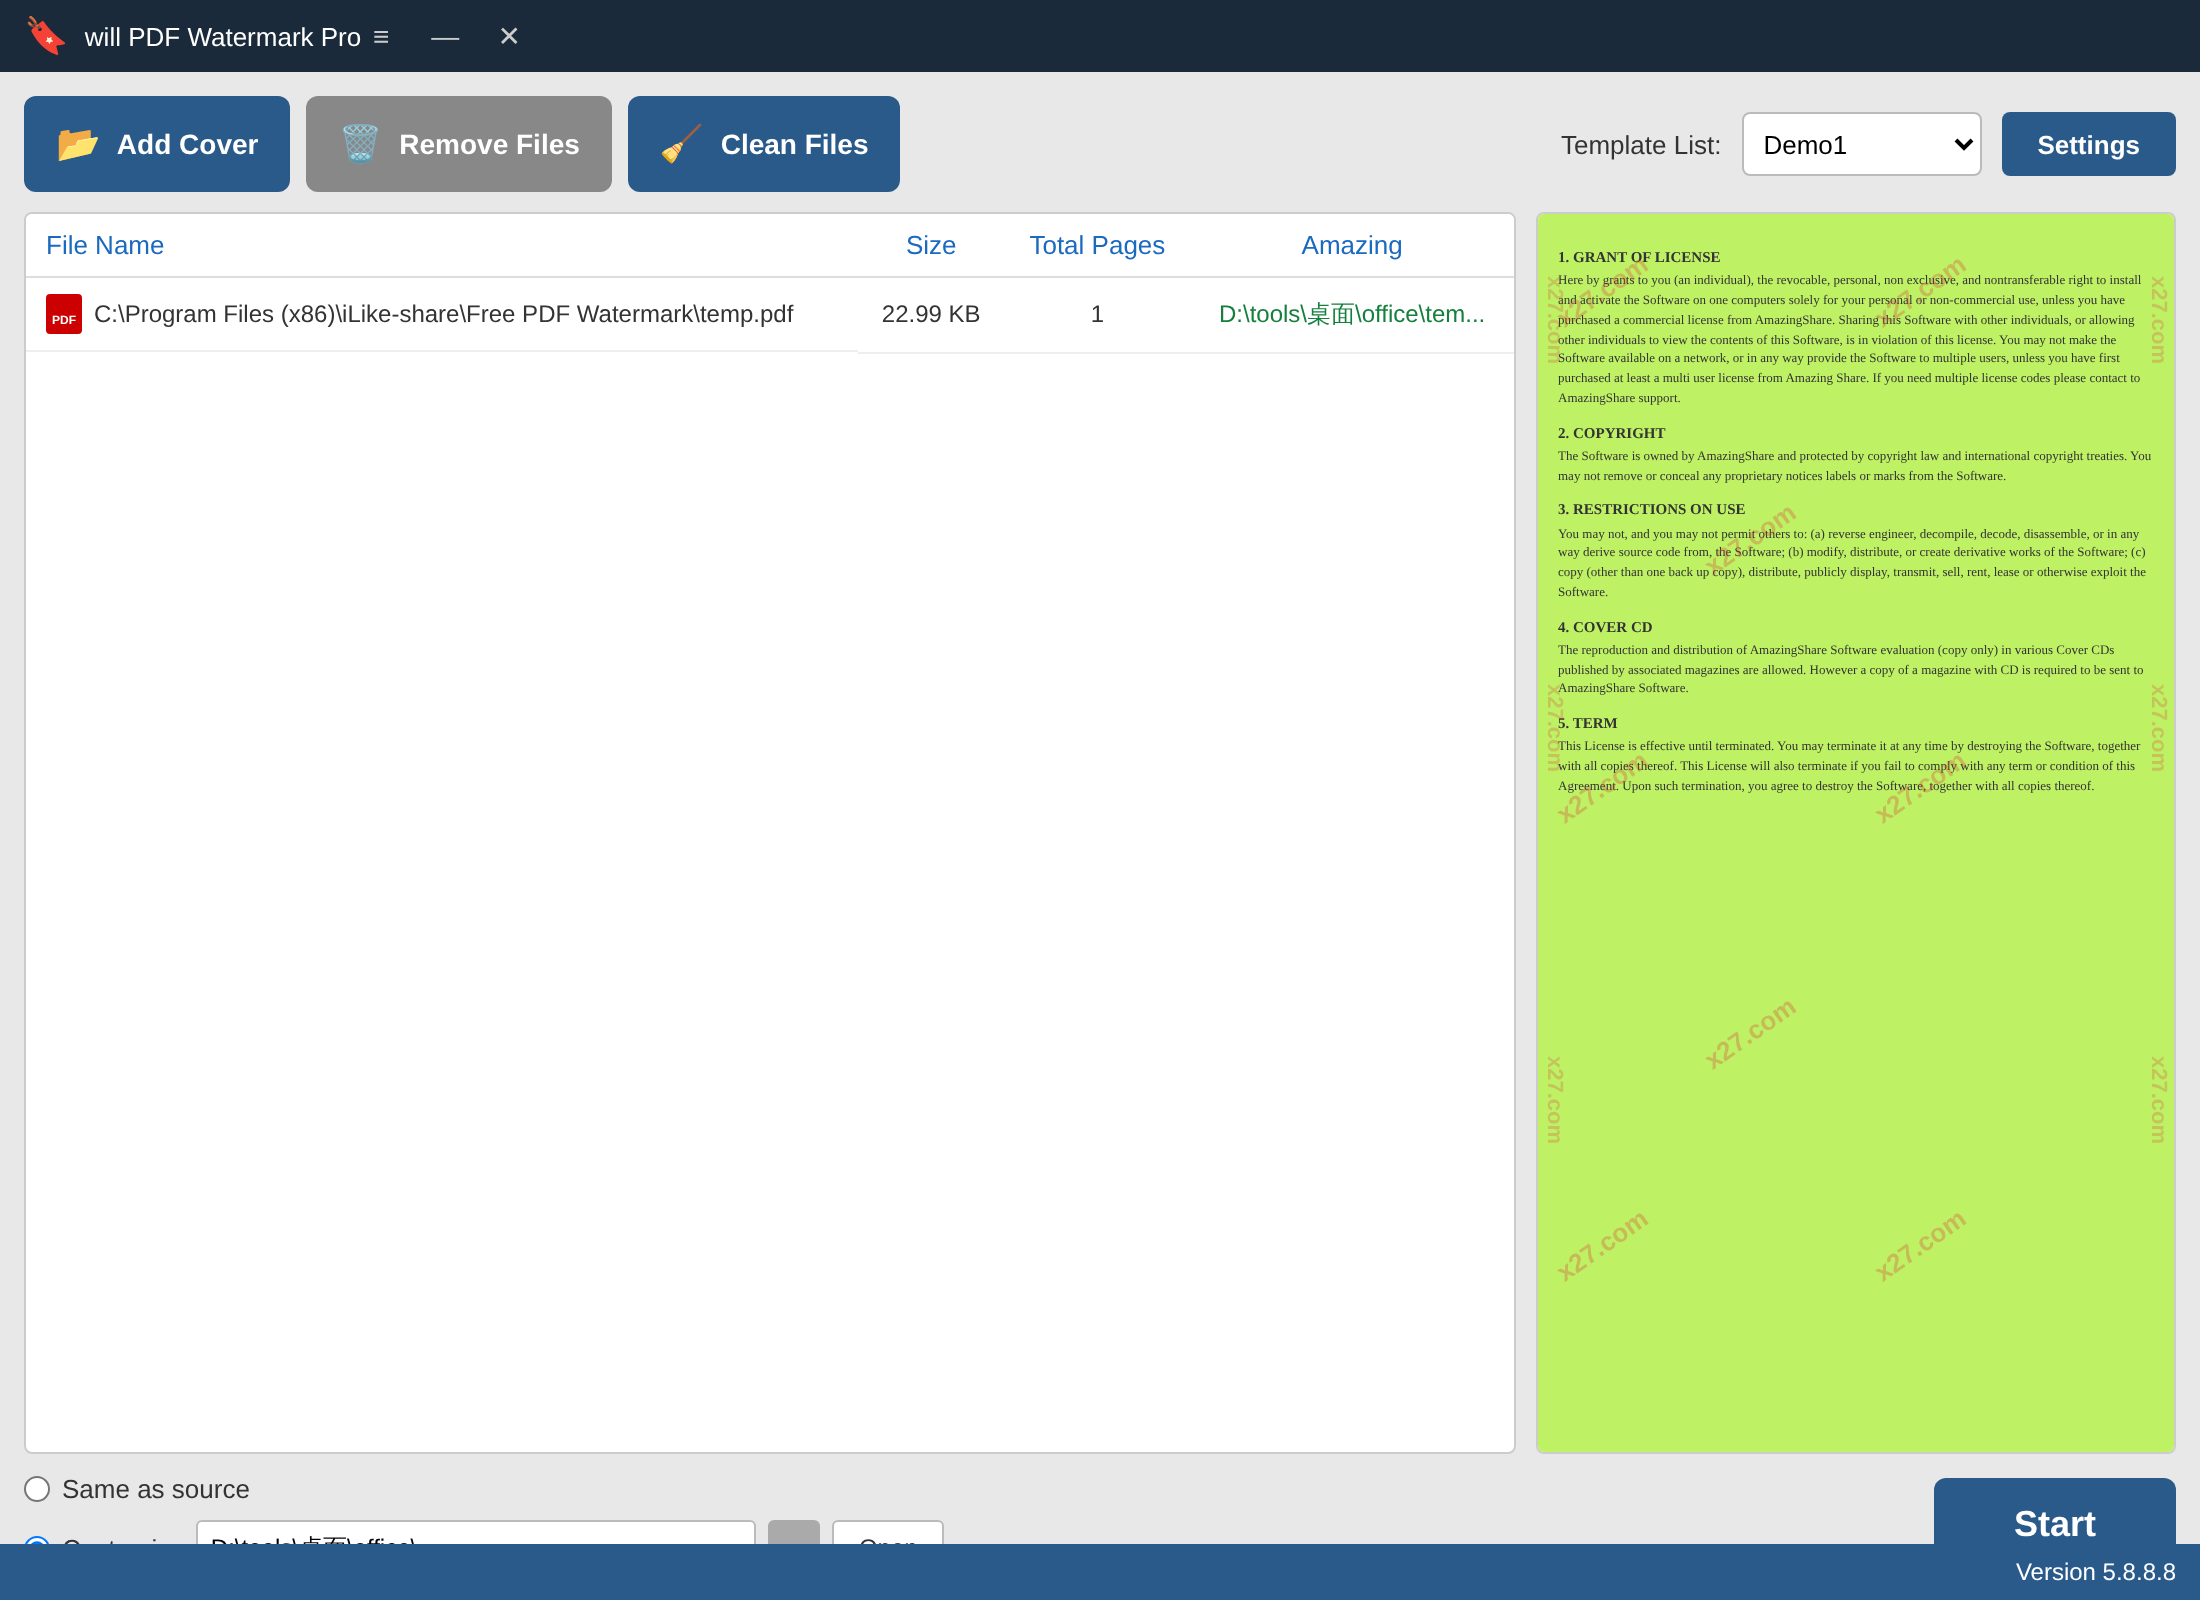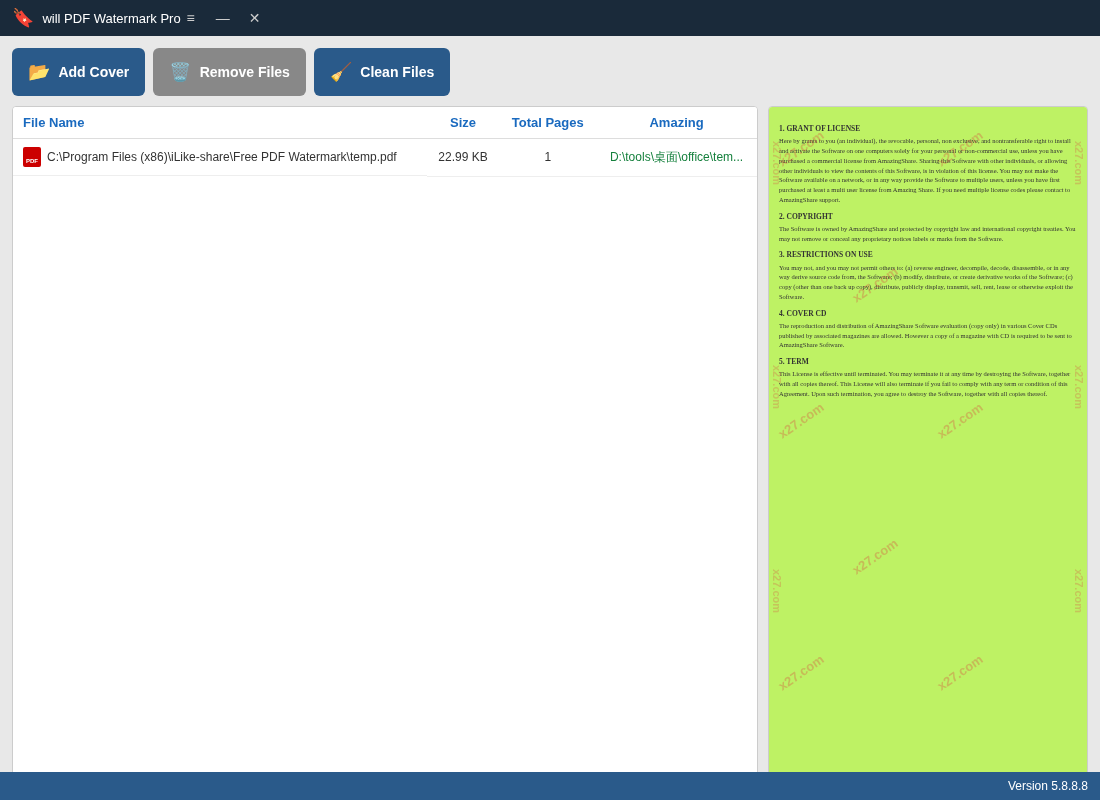--- a/index.html
+++ b/index.html
@@ -128,21 +128,21 @@
       width: 100%;
       border-collapse: collapse;
     }
     #file-table thead tr {
       background: #fff;
     }
     #file-table th {
       padding: 8px 10px;
       text-align: left;
       font-size: 13px;
-      font-weight: 700;
+      font-weight: 400;
       color: #1a6abf;
       border-bottom: 1px solid #ddd;
     }
     #file-table th.center { text-align: center; }
     #file-table td {
       padding: 8px 10px;
       font-size: 12px;
       color: #333;
       border-bottom: 1px solid #eee;
       vertical-align: middle;
@@ -347,20 +347,29 @@
       <span style="font-size:18px;">🗑️</span>
       <span>Remove Files</span>
     </button>
     <button class="toolbar-btn btn-clean">
       <span style="font-size:18px;">🧹</span>
       <span>Clean Files</span>
     </button>
 
     <div class="toolbar-spacer"></div>
 
+    <div id="template-section">
+      <span id="template-label">Template List:</span>
+      <select id="template-select">
+        <option>Demo1</option>
+        <option>Demo2</option>
+        <option>Default</option>
+      </select>
+      <button id="settings-btn">Settings</button>
+    </div>
   </div>
 
   <div id="middle-section">
 
     <div id="file-table-container">
       <table id="file-table">
         <thead>
           <tr>
             <th>File Name</th>
             <th class="center">Size</th>
@@ -414,17 +423,36 @@
           <span class="wm-vertical" style="top:38%;left:2px;color:rgba(220,60,60,0.25);">x27.com</span>
           <span class="wm-vertical" style="top:68%;left:2px;color:rgba(220,60,60,0.25);">x27.com</span>
           <span class="wm-vertical" style="top:5%;right:2px;color:rgba(220,60,60,0.25);">x27.com</span>
           <span class="wm-vertical" style="top:38%;right:2px;color:rgba(220,60,60,0.25);">x27.com</span>
           <span class="wm-vertical" style="top:68%;right:2px;color:rgba(220,60,60,0.25);">x27.com</span>
         </div>
       </div>
     </div>
   </div>
 
+  <div id="bottom-section">
+    <div id="output-options">
+      <div class="radio-row">
+        <input type="radio" name="output" id="radio-same" style="">
+        <label for="radio-same">Same as source</label>
+      </div>
+      <div class="radio-row">
+        <input type="radio" name="output" id="radio-custom" checked="" style="">
+        <label for="radio-custom">Customize</label>
+        <input type="text" id="customize-path" value="D:\tools\桌面\office\" style="">
+        <button id="browse-btn">...</button>
+        <button id="open-btn">Open</button>
+      </div>
+    </div>
+
+    <div id="bottom-right">
+      <button id="start-btn">Start</button>
+    </div>
+  </div>
 </div>
 
 <div id="status-bar">
   <span>Version 5.8.8.8</span>
 </div>
 
 </body></html>

